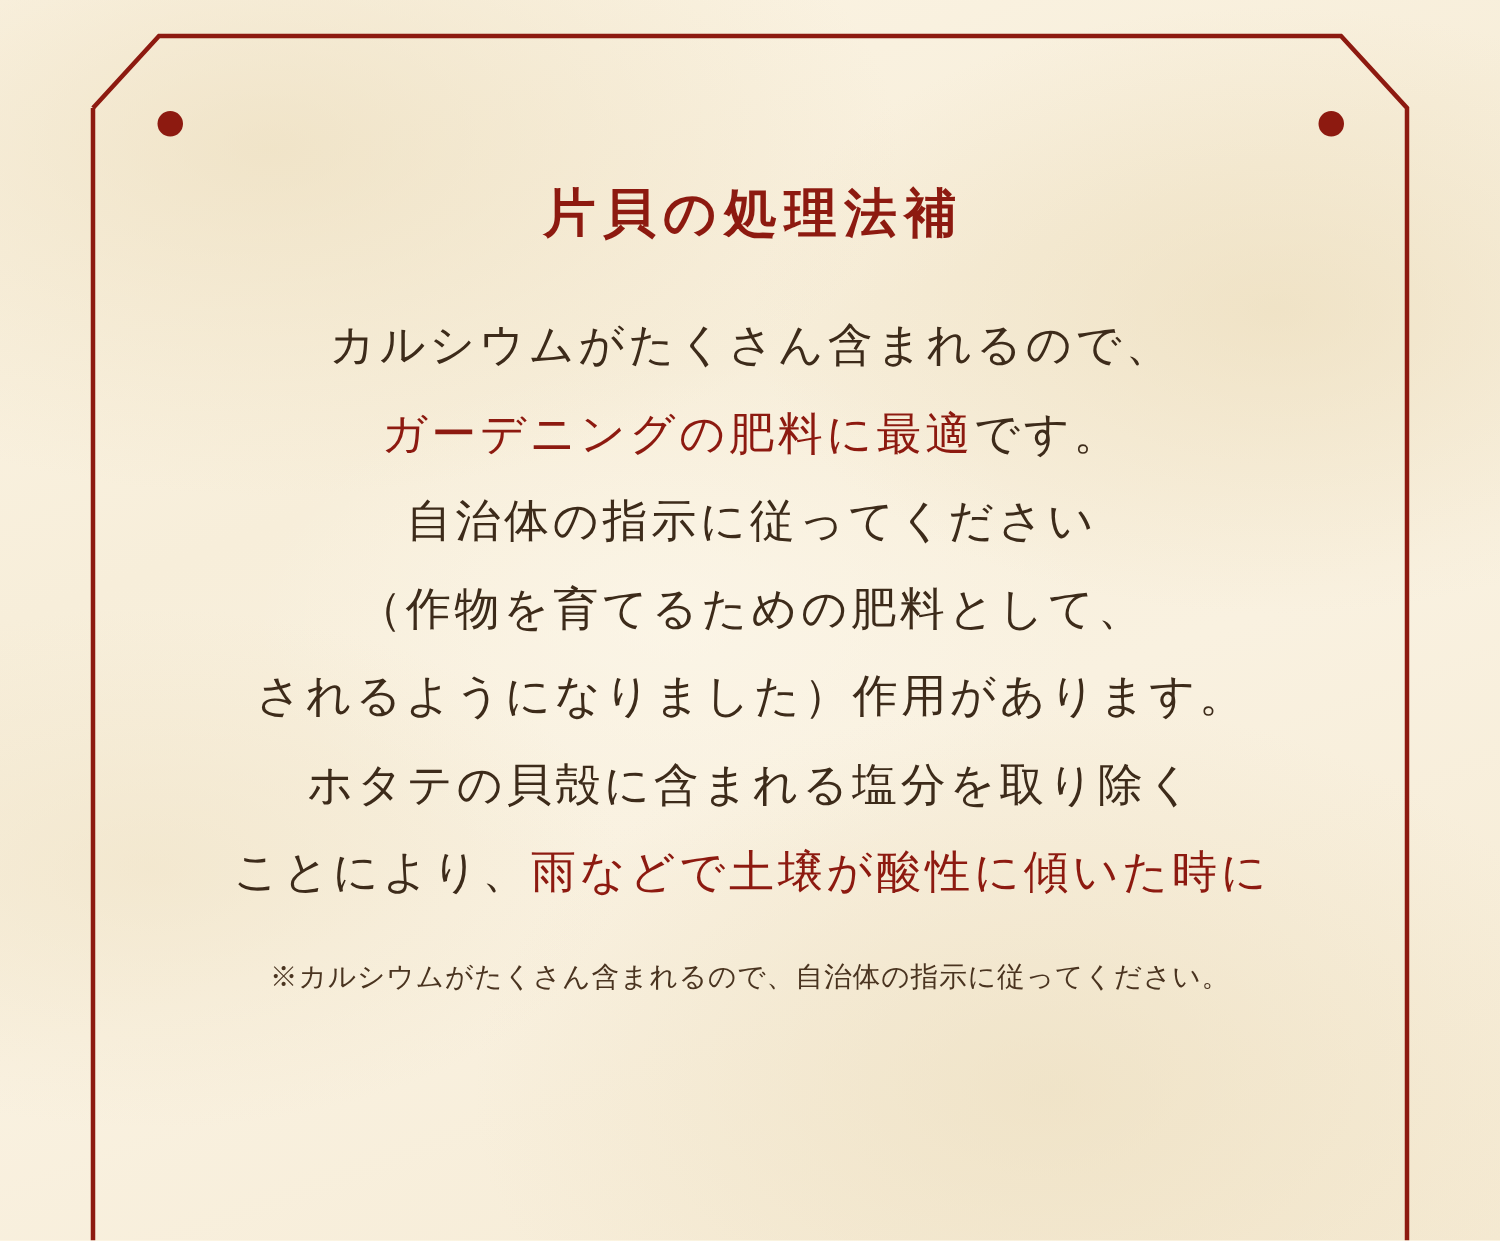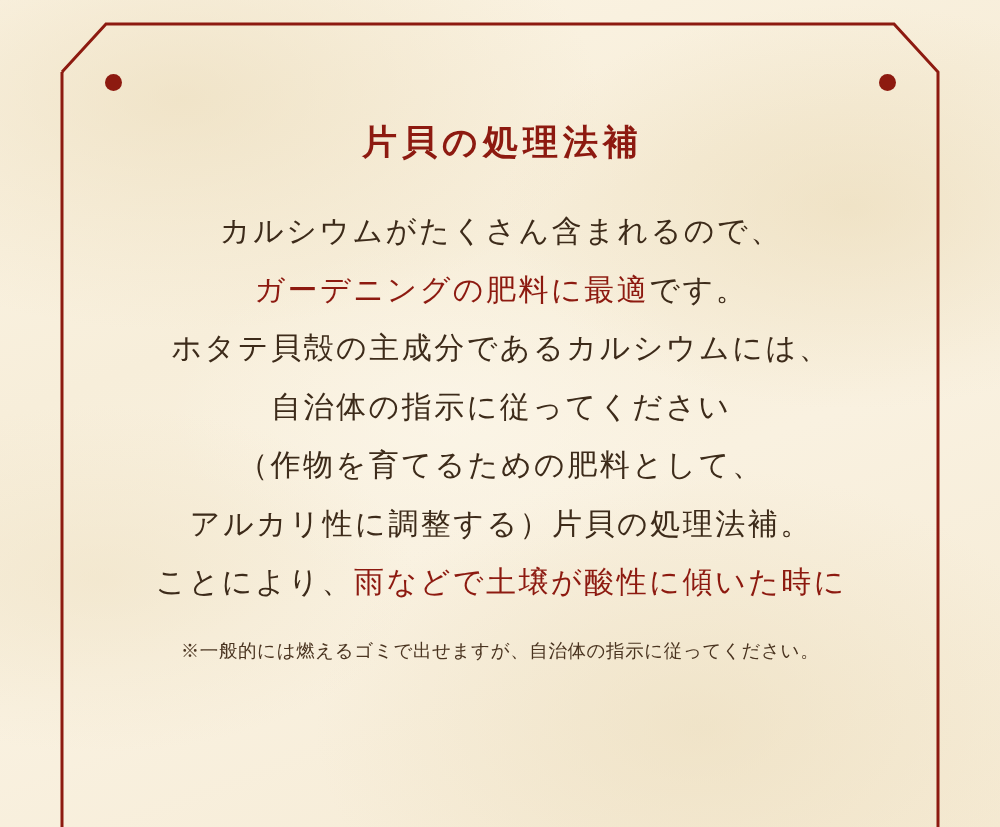--- a/index.html
+++ b/index.html
@@ -120,32 +120,32 @@
     <h1 class="title">片貝の処理法補</h1>
 
     <div class="body-block">
       <div class="body-line">
         <span>カルシウムがたくさん含まれるので、</span>
       </div>
       <div class="body-line">
         <span class="accent">ガーデニングの肥料に最適</span><span>です。</span>
       </div>
       <div class="body-line">
-        <span>ホタテ貝殻の主成分であるカルシウムには、</span>
-      </div>
-      <div class="body-line">
         <span>自治体の指示に従ってください</span>
       </div>
       <div class="body-line">
         <span>（作物を育てるための肥料として、</span>
       </div>
       <div class="body-line">
-        <span>アルカリ性に調整する）片貝の処理法補。</span>
+        <span>されるようになりました）作用があります。</span>
+      </div>
+      <div class="body-line">
+        <span>ホタテの貝殻に含まれる塩分を取り除く</span>
       </div>
       <div class="body-line">
         <span>ことにより、</span><span class="accent">雨などで土壌が酸性に傾いた時に</span>
       </div>
     </div>
 
-    <div class="note">※一般的には燃えるゴミで出せますが、自治体の指示に従ってください。</div>
+    <div class="note">※カルシウムがたくさん含まれるので、自治体の指示に従ってください。</div>
 
   </div>
 </div>
 
 </body></html>

